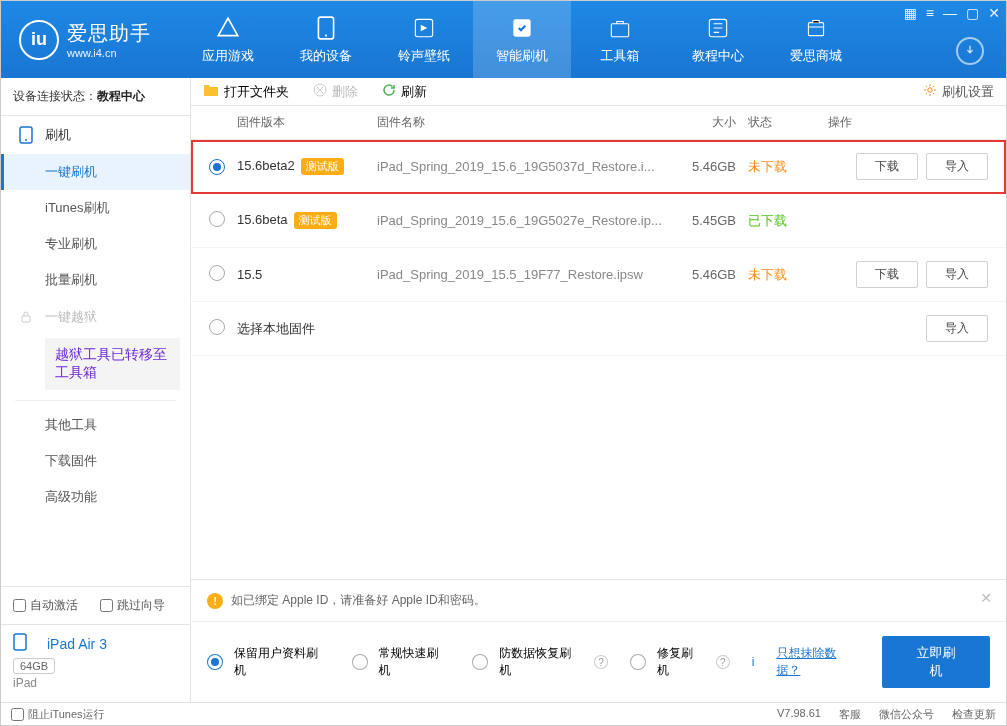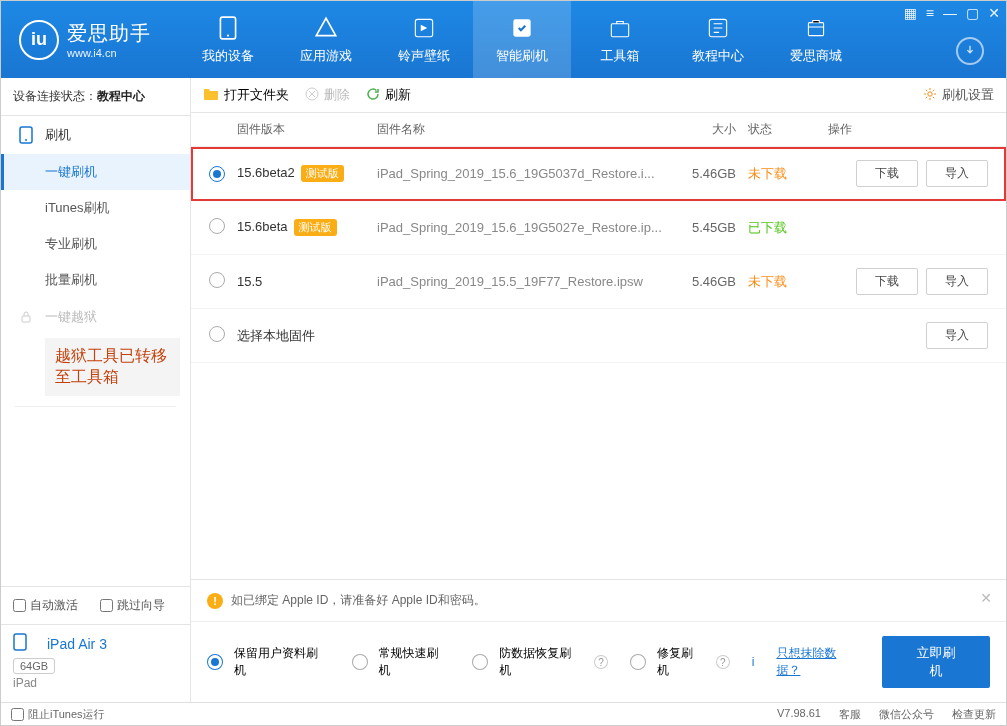--- a/index.html
+++ b/index.html
@@ -24,32 +24,32 @@
 
 .sidebar { width: 190px; border-right: 1px solid #e5e5e5; display: flex; flex-direction: column; }
 .conn-status { padding: 10px 12px; font-size: 12px; color: #333; border-bottom: 1px solid #e5e5e5; }
 .conn-status b { color: #222; }
 .side-item { display: flex; align-items: center; padding: 0 16px; height: 38px; font-size: 13px; color: #333; cursor: pointer; }
 .side-item.heading { color: #333; font-weight: normal; }
 .side-item .side-icon { width: 18px; margin-right: 10px; display:flex; align-items:center; justify-content:center; }
 .side-sub { padding-left: 44px; height: 36px; display:flex; align-items:center; font-size:13px; color:#555; cursor:pointer; }
 .side-sub.selected { background: #e9f3fd; color: #1976D2; position: relative; }
 .side-sub.selected::before { content:""; position:absolute; left:0; top:0; bottom:0; width:3px; background:#1976D2; }
-.side-note { margin: 2px 10px 4px 44px; background:#f4f4f4; padding:8px 10px; font-size:16px; color:#c2410c; }
+.side-note { margin: 2px 10px 4px 44px; background:#f4f4f4; padding:8px 10px; font-size:14px; color:#6d28d9; }
 .side-divider { height:1px; background:#eee; margin: 6px 14px; }
 
 .sidebar-bottom { margin-top: auto; border-top:1px solid #e5e5e5; }
 .auto-row { display:flex; align-items:center; padding:10px 12px; font-size:12px; color:#555; gap:4px; }
 .device-box { padding: 8px 12px 12px; }
 .device-name { color:#1976D2; font-size:14px; display:flex; align-items:center; gap:20px; }
 .device-badge { display:inline-block; border:1px solid #ccc; border-radius:3px; padding:1px 6px; font-size:11px; color:#666; margin-top:4px; }
 .device-type { font-size:12px; color:#888; margin-top:2px; }
 
 .content { flex:1; display:flex; flex-direction:column; }
-.toolbar { height:35px; border-bottom:1px solid #e5e5e5; display:flex; align-items:center; padding:0 12px; gap:16px; font-size:13px; }
+.toolbar { height:28px; border-bottom:1px solid #e5e5e5; display:flex; align-items:center; padding:0 12px; gap:24px; font-size:13px; }
 .tool-btn { display:flex; align-items:center; gap:5px; cursor:pointer; }
 .tool-btn.disabled { color:#bbb; }
 .tool-spacer { flex:1; }
 .tool-gear { color:#555; }
 
 .table-head { height:34px; display:flex; align-items:center; padding:0 18px; font-size:12px; color:#666; border-bottom:1px solid #eee; }
 .col-radio { width:28px; }
 .col-ver { width:140px; }
 .col-name { flex:1; }
 .col-size { width:78px; text-align:right; padding-right:12px; }
@@ -93,33 +93,33 @@
     <div class="logo-icon">iu</div>
     <div class="logo-text">
       <div class="logo-title">爱思助手</div>
       <div class="logo-url">www.i4.cn</div>
     </div>
   </div>
   <div class="nav-tabs" id="nav-tabs">
       <div class="nav-tab">
         <div class="nav-tab-icon">
           <svg viewBox="0 0 24 24">
+            <path d="M12 3l9 16H3z" stroke="white" stroke-width="1.5" fill="none"></path>
+          </svg>
+        </div>
+        <span>应用游戏</span>
+      </div>
+      <div class="nav-tab">
+        <div class="nav-tab-icon">
+          <svg viewBox="0 0 24 24">
             <rect x="5" y="2" width="14" height="20" rx="2" stroke="white" stroke-width="1.5" fill="none"></rect>
             <circle cx="12" cy="19" r="1" fill="white"></circle>
           </svg>
         </div>
         <span>我的设备</span>
-      </div>
-      <div class="nav-tab">
-        <div class="nav-tab-icon">
-          <svg viewBox="0 0 24 24">
-            <path d="M12 3l9 16H3z" stroke="white" stroke-width="1.5" fill="none"></path>
-          </svg>
-        </div>
-        <span>应用游戏</span>
       </div>
       <div class="nav-tab">
         <div class="nav-tab-icon">
           <svg viewBox="0 0 24 24">
             <rect x="4" y="4" width="16" height="16" rx="2" stroke="white" fill="none"></rect>
             <path d="M9 9l6 3-6 3z" fill="white"></path>
           </svg>
         </div>
         <span>铃声壁纸</span>
       </div>
@@ -202,20 +202,25 @@
             <rect x="3" y="6" width="8" height="6" rx="1" stroke="#ccc" fill="none"></rect>
             <path d="M5 6V4a2 2 0 014 0v2" stroke="#ccc" fill="none"></path>
           </svg>
         </span>
       <span>一键越狱</span>
     </div>
     <div class="side-note">越狱工具已转移至工具箱</div>
 
     <div class="side-divider"></div>
 
+    <div id="more-items">
+        <div class="side-sub">其他工具</div>
+        <div class="side-sub">下载固件</div>
+        <div class="side-sub">高级功能</div>
+      </div>
 
     <div class="sidebar-bottom">
       <div class="auto-row">
         <input type="checkbox" style="">
         <span>自动激活</span>
         <span style="width:14px"></span>
         <input type="checkbox" style="">
         <span>跳过向导</span>
       </div>
       <div class="device-box" style="border-top:1px solid #e5e5e5;">

